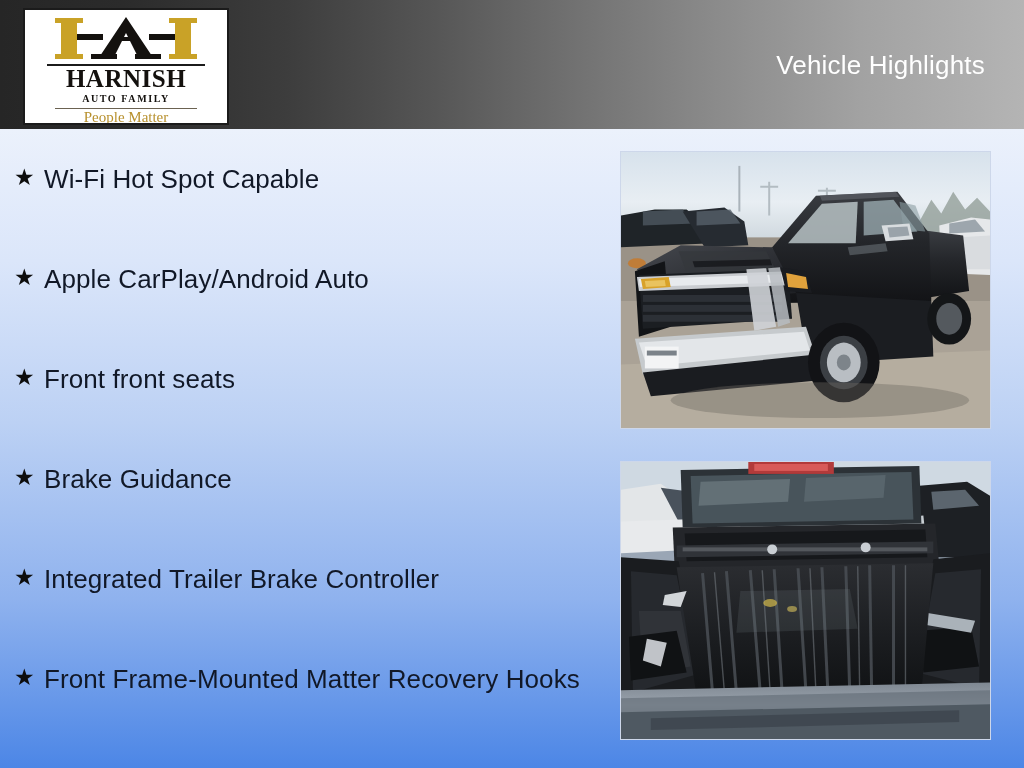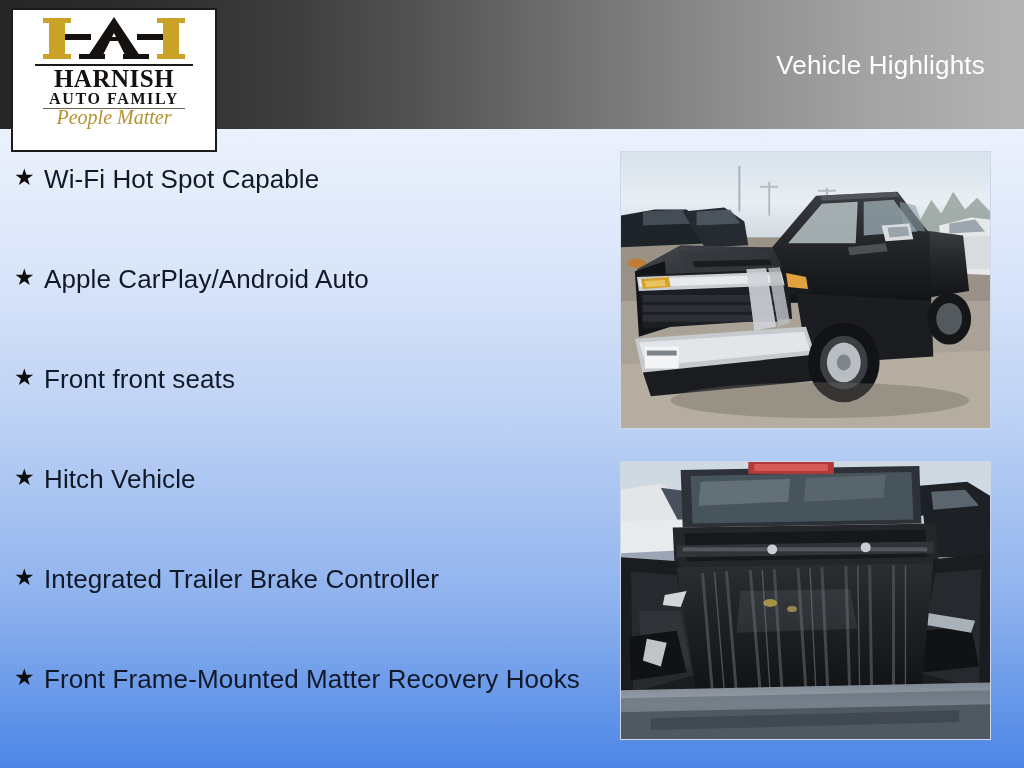--- a/index.html
+++ b/index.html
@@ -38,24 +38,24 @@
     color: #ffffff;
     font-size: 26px;
     line-height: 32px;
     letter-spacing: 0.2px;
     white-space: nowrap;
   }
 
   
   .logo-box {
     position: absolute;
-    left: 11px;
+    left: 23px;
     top: 8px;
     width: 206px;
-    height: 144px;
+    height: 117px;
     background: #ffffff;
     border: 2px solid #1b1b1b;
     box-sizing: border-box;
     overflow: hidden;
   }
   .logo-inner {
     position: absolute;
     left: 0;
     top: 0;
     width: 100%;
@@ -92,42 +92,41 @@
     color: #14110e;
   }
   .logo-sub {
     position: absolute;
     left: 0;
     right: 0;
     top: 80px;
     text-align: center;
     font-family: "Liberation Serif", serif;
     font-weight: bold;
-    font-size: 16px;
+    font-size: 10px;
     line-height: 17px;
     letter-spacing: 1.6px;
     color: #14110e;
   }
   .logo-rule2 {
     position: absolute;
     left: 30px;
     right: 30px;
     top: 98px;
     height: 1px;
     background: #6b6251;
   }
   .logo-tag {
     position: absolute;
     left: 0;
     right: 0;
     top: 98px;
     text-align: center;
     font-family: "Liberation Serif", serif;
-    font-style: italic;
-    font-size: 20px;
+    font-size: 15px;
     line-height: 18px;
     color: #b8912f;
   }
 
   
   .features {
     position: absolute;
     left: 0;
     top: 129px;
     width: 600px;
@@ -223,21 +222,21 @@
       <span class="feature-text">Apple CarPlay/Android Auto</span>
     </div>
 
     <div class="feature-row">
       <span class="feature-bullet">★</span>
       <span class="feature-text">Front front seats</span>
     </div>
 
     <div class="feature-row">
       <span class="feature-bullet">★</span>
-      <span class="feature-text">Hitch Vehicle</span>
+      <span class="feature-text">Brake Guidance</span>
     </div>
 
     <div class="feature-row">
       <span class="feature-bullet">★</span>
       <span class="feature-text">Integrated Trailer Brake Controller</span>
     </div>
 
     <div class="feature-row">
       <span class="feature-bullet">★</span>
       <span class="feature-text">Front Frame-Mounted Matter Recovery Hooks</span>

